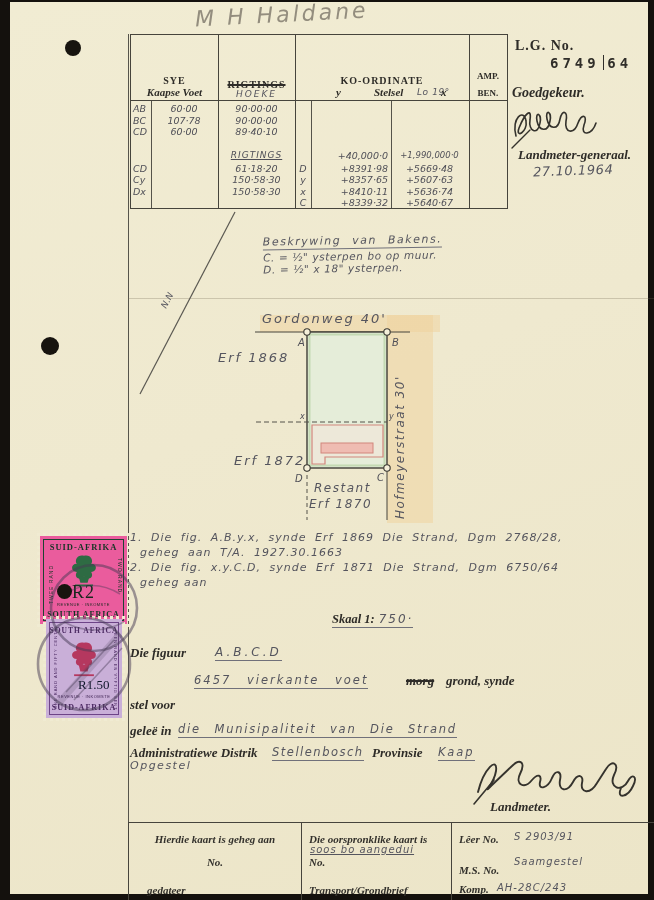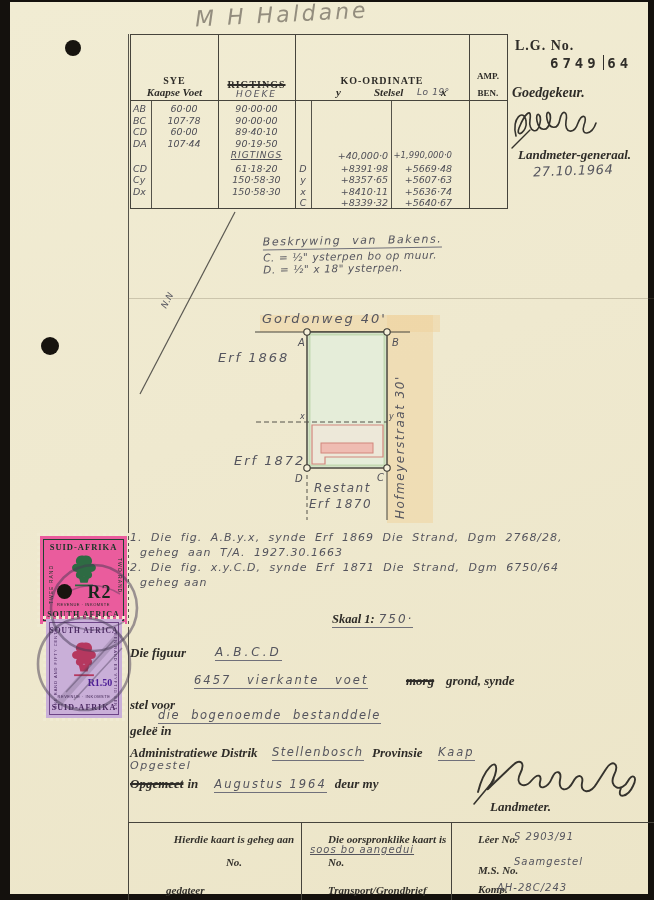--- a/index.html
+++ b/index.html
@@ -23,33 +23,33 @@
   .vl2{position:absolute;top:65px;bottom:0;width:1px;background:#55534a;}
   .hdrline{position:absolute;left:0;right:0;top:65px;height:1px;background:#46443c;}
   .trow{position:absolute;left:0;width:338px;height:11px;font-size:9.5px;}
   .trow span{position:absolute;display:block;font-family:"DejaVu Sans",sans-serif;
              font-style:italic;color:#4f4f57;white-space:nowrap;}
   .c-side{left:2px;width:18px;}
   .c-len{left:21px;width:64px;text-align:center;}
   .c-ang{left:88px;width:75px;text-align:center;}
   .c-pt{left:165px;width:14px;text-align:center;}
   .c-yv{left:181px;width:76px;text-align:right;}
-  .c-xv{left:246px;width:75px;text-align:right;}
+  .c-xv{left:261px;width:75px;text-align:center;}
   
   .ftbl{position:absolute;left:118px;top:820px;width:530px;height:77px;border:1.2px solid #46443c;}
-  .ftxt{font-size:11px;font-style:italic;font-weight:700;color:#33312c;margin-left:19px;}
+  .ftxt{font-size:11px;font-style:italic;font-weight:700;color:#33312c;}
   .fhand{font-family:"DejaVu Sans",sans-serif;font-style:italic;color:#55555e;font-size:10px;}
   
   .stamp{position:absolute;outline:3px dotted #f0ebd2;}
   .st-inner{position:absolute;inset:3px;border-width:1.5px;border-style:solid;}
   .st-top,.st-bot{position:absolute;left:0;right:0;text-align:center;font-family:"Liberation Serif",serif;
     font-weight:700;letter-spacing:1px;}
   .st-side{position:absolute;font-family:"Liberation Sans",sans-serif;font-size:5px;letter-spacing:1px;
     white-space:nowrap;transform-origin:left top;}
-  .st-val{position:absolute;left:0;right:0;text-align:center;font-family:"Liberation Serif",serif;font-weight:700;margin-left:32px;}
+  .st-val{position:absolute;left:0;right:0;text-align:left;font-family:"Liberation Serif",serif;font-weight:400;margin-left:32px;}
   .st-small{position:absolute;left:0;right:0;text-align:center;font-family:"Liberation Sans",sans-serif;font-size:4px;letter-spacing:.5px;}
   .hole{position:absolute;border-radius:50%;background:#17140f;}
 </style>
 </head>
 <body>
 
 <div class="stage">
 <div class="paper">
 
   <div class="abs pencil" style="left:185px;top:0px;font-size:22px;letter-spacing:3px;transform:rotate(-3deg);">M H Haldane</div>
@@ -99,25 +99,20 @@
     <div class="trow" style="top:79.5px;">
       <span class="c-side">BC</span>
       <span class="c-len">107·78</span>
       <span class="c-ang">90·00·00</span>
     </div>
     <div class="trow" style="top:91px;">
       <span class="c-side">CD</span>
       <span class="c-len">60·00</span>
       <span class="c-ang">89·40·10</span>
     </div>
-    <div class="trow" style="top:102.5px;">
-      <span class="c-side">DA</span>
-      <span class="c-len">107·44</span>
-      <span class="c-ang">90·19·50</span>
-    </div>
     <div class="trow" style="top:115px;">
       <span class="c-ang" style="text-decoration:underline;font-size:9px;letter-spacing:1px;">RIGTINGS</span>
       <span class="c-yv">+40,000·0</span>
       <span class="c-xv" style="font-size:8.5px;">+1,990,000·0</span>
     </div>
     <div class="trow" style="top:127.5px;">
       <span class="c-side">CD</span>
       <span class="c-ang">61·18·20</span>
       <span class="c-pt">D</span>
       <span class="c-yv">+8391·98</span>
@@ -212,36 +207,30 @@
   </div>
 
   <div class="abs pr pr-i" style="left:120px;top:643px;font-size:13px;">Die figuur</div>
   <div class="abs hand u" style="left:205px;top:643px;font-size:12px;letter-spacing:3px;">A.B.C.D</div>
 
   <div class="abs pr pr-i" style="left:120px;top:671px;font-size:13px;margin-top:24px;">stel voor</div>
   <div class="abs hand u" style="left:184px;top:671px;font-size:11.5px;letter-spacing:2px;word-spacing:10px;">6457 vierkante voet</div>
   <div class="abs pr pr-i strike" style="left:396px;top:671px;font-size:13px;">morg</div>
   <div class="abs pr pr-i" style="left:436px;top:671px;font-size:13px;">grond, synde</div>
 
-  <div class="abs hand u" style="left:148px;top:706px;font-size:11.5px;letter-spacing:1.5px;word-spacing:6px;">die bogenoemde bestanddele</div>
 
   <div class="abs pr pr-i" style="left:120px;top:721px;font-size:13px;">geleë in</div>
+  <div class="abs hand u" style="left:168px;top:720px;font-size:11.5px;letter-spacing:1.8px;word-spacing:8px;">die Munisipaliteit van Die Strand</div>
 
   <div class="abs pr pr-i" style="left:120px;top:743px;font-size:13px;">Administratiewe Distrik</div>
   <div class="abs hand u" style="left:262px;top:743px;font-size:11.5px;letter-spacing:1.5px;">Stellenbosch</div>
   <div class="abs pr pr-i" style="left:362px;top:743px;font-size:13px;">Provinsie</div>
   <div class="abs hand u" style="left:428px;top:743px;font-size:11.5px;letter-spacing:2px;">Kaap</div>
 
   <div class="abs hand" style="left:120px;top:757px;font-size:11px;letter-spacing:1.5px;">Opgestel</div>
-  <div class="abs" style="left:120px;top:772px;">
-    <span class="pr pr-i strike" style="font-size:13px;">Opgemeet</span>
-    <span class="pr pr-i" style="font-size:13px;">in</span>
-    <span class="hand u" style="font-size:11.5px;letter-spacing:2px;margin-left:12px;">Augustus 1964</span>
-    <span class="pr pr-i" style="font-size:13px;margin-left:4px;">deur my</span>
-  </div>
 
   <svg class="abs" style="left:460px;top:746px;" width="175" height="58" viewBox="0 0 175 58">
     <path d="M8,44 C14,20 28,8 26,23 C24,36 12,47 21,38 L42,18 C50,10 56,14 50,26 C45,36 54,42 62,32 C68,25 72,27 70,34 C68,43 78,40 82,30 C86,21 92,23 90,32 C88,43 97,45 103,34 C108,25 114,27 112,35 C110,45 120,47 127,35 L136,21 C142,11 150,15 144,27 C138,40 152,45 158,33 C162,25 168,28 163,38 C158,49 146,52 151,40" fill="none" stroke="#35332d" stroke-width="1.9" stroke-linecap="round"></path>
     <path d="M4,56 L24,32" fill="none" stroke="#35332d" stroke-width="1.6" stroke-linecap="round"></path>
   </svg>
   <div class="abs pr pr-i" style="left:480px;top:797px;font-size:13px;">Landmeter.</div>
 
   <div class="ftbl">
     <div class="vl" style="left:172px;"></div>
     <div class="vl" style="left:322px;"></div>
@@ -279,21 +268,21 @@
   </div>
 
   <div class="stamp" style="left:36px;top:617px;width:76px;height:99px;background:#c9afd8;">
     <div class="st-inner" style="border-color:#6d4487;"></div>
     <div class="st-top" style="top:7px;font-size:7.5px;color:#4c2a63;">SOUTH AFRICA</div>
     <svg class="abs" style="left:20px;top:20px;" width="36" height="40" viewBox="0 0 40 44">
       <path d="M20,4 C27,2 31,9 28,13 C35,13 35,22 28,22 C32,29 23,32 20,27 C17,32 8,29 12,22 C5,22 5,13 12,13 C9,9 13,2 20,4 Z" fill="#b5385f"></path>
       <path d="M14,28 L26,28 L24,36 L16,36 Z" fill="#b5385f"></path>
       <line x1="9" y1="40" x2="31" y2="40" stroke="#b5385f" stroke-width="2"></line>
     </svg>
-    <div class="st-val" style="top:58px;font-size:10px;color:#4c1d95;">R1.50</div>
+    <div class="st-val" style="top:58px;font-size:13px;color:#0f172a;">R1.50</div>
     <div class="st-small" style="top:75px;color:#3c2150;">REVENUE · INKOMSTE</div>
     <div class="st-bot" style="bottom:6px;font-size:8px;color:#4c2a63;">SUID-AFRIKA</div>
     <div class="st-side" style="left:7px;top:90px;transform:rotate(-90deg);font-size:4px;color:#4c2a63;">ONE RAND AND FIFTY CENTS</div>
     <div class="st-side" style="left:72px;top:14px;transform:rotate(90deg);font-size:4px;color:#4c2a63;">EEN RAND EN VYFTIG SENT</div>
   </div>
 
   <svg class="abs" style="left:18px;top:520px;" width="120" height="215" viewBox="0 0 120 215">
     <circle cx="66" cy="86" r="43" fill="none" stroke="#463a54" stroke-width="2.6" opacity="0.5"></circle>
     <circle cx="56" cy="142" r="46" fill="none" stroke="#463a54" stroke-width="2.6" opacity="0.5"></circle>
     <path d="M30,182 L92,112" stroke="#463a54" stroke-width="7" opacity="0.18"></path>

